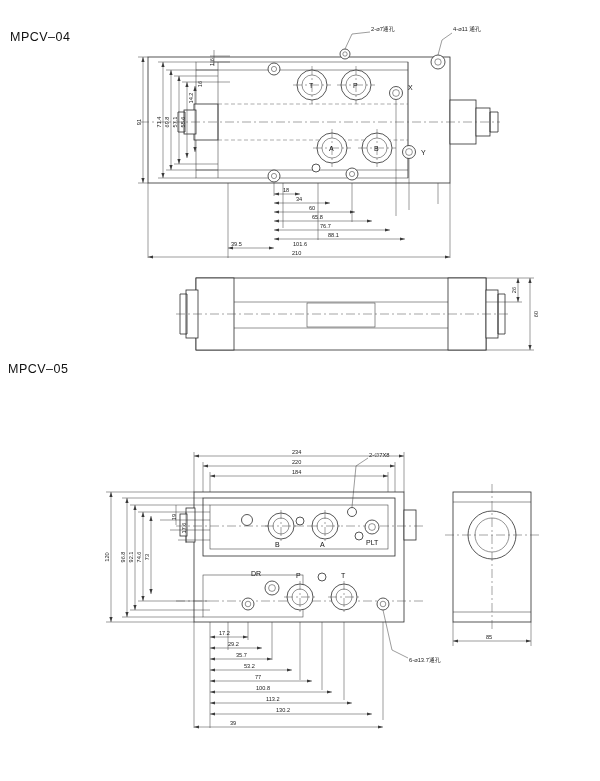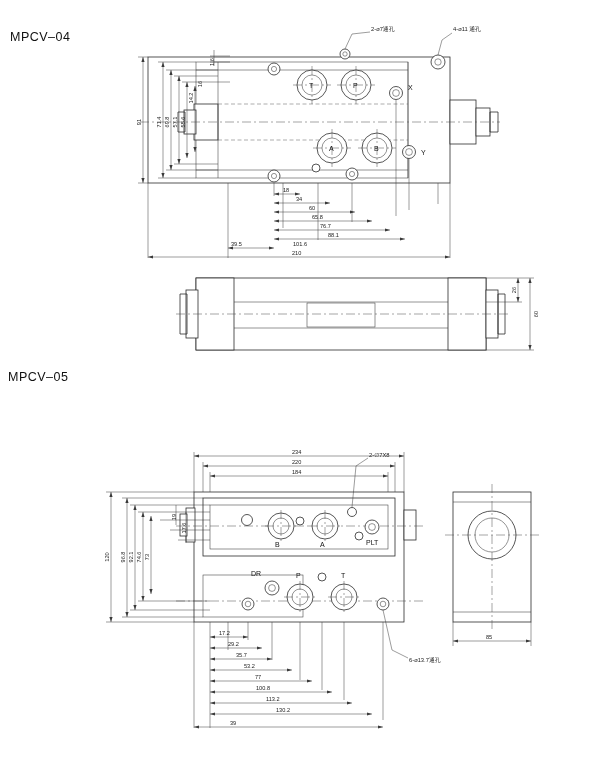--- a/index.html
+++ b/index.html
@@ -21,21 +21,21 @@
     text-align: right;
   }
   .model-label {
     position: absolute;
     font-size: 12.5px;
     letter-spacing: 0.5px;
     color: #111;
     white-space: nowrap;
   }
   #label-mpcv04 { left: 10px; top: 30px; }
-  #label-mpcv05 { left: 8px; top: 370px; }
+  #label-mpcv05 { left: 8px; top: 362px; }
 
   svg.drawing {
     position: absolute;
     left: 0;
     top: 0;
     width: 600px;
     height: 781px;
   }
   .ln { stroke: #2b2b2b; stroke-width: 0.8; fill: none; }
   .ln-thin { stroke: #3a3a3a; stroke-width: 0.55; fill: none; }

